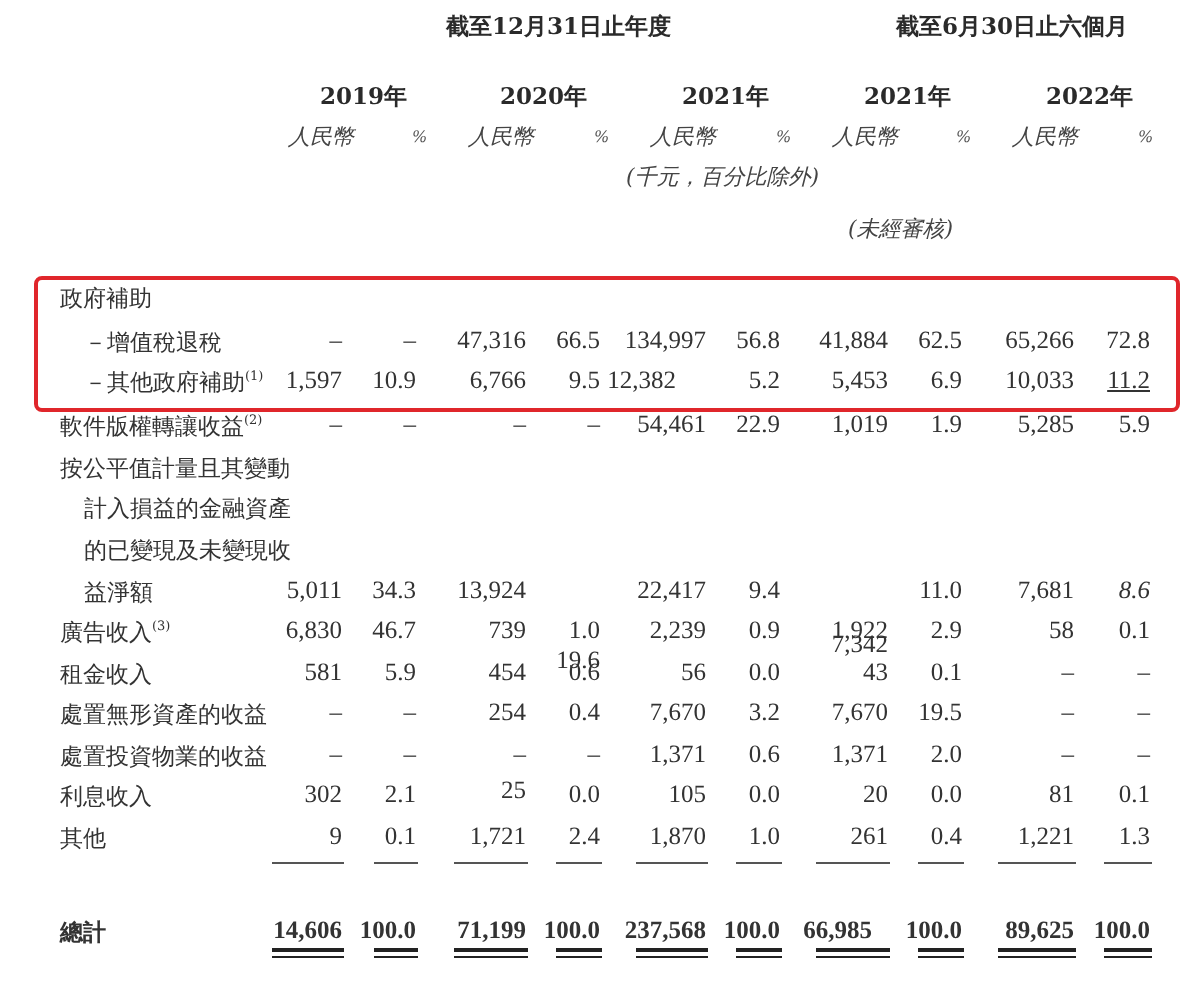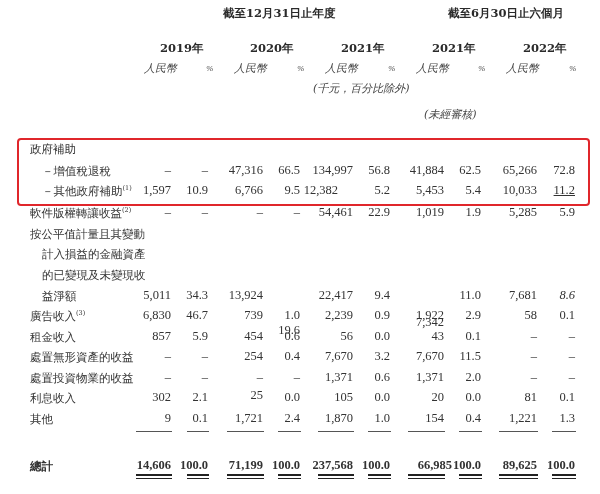--- a/index.html
+++ b/index.html
@@ -76,21 +76,21 @@
       <div class="abs num" style="top: 163px; right: 63px;">65,266</div>
       <div class="abs num" style="top: 163px; right: 25px;">72.8</div>
       <div class="abs label indent" style="top: 184px;"><span>－其他政府補助</span><span class="sup">(1)</span></div>
       <div class="abs num" style="top: 183px; right: 429px;">1,597</div>
       <div class="abs num" style="top: 183px; right: 392px;">10.9</div>
       <div class="abs num" style="top: 183px; right: 337px;">6,766</div>
       <div class="abs num" style="top: 183px; right: 300px;">9.5</div>
       <div class="abs num" style="top: 183px; right: 262px;">12,382</div>
       <div class="abs num" style="top: 183px; right: 210px;">5.2</div>
       <div class="abs num" style="top: 183px; right: 156px;">5,453</div>
-      <div class="abs num" style="top: 183px; right: 119px;">5.4</div>
+      <div class="abs num" style="top: 183px; right: 119px;">6.9</div>
       <div class="abs num" style="top: 183px; right: 63px;">10,033</div>
       <div class="abs num" style="top: 183px; right: 25px; text-decoration: underline;">11.2</div>
       <div class="abs label" style="top: 206px;"><span>軟件版權轉讓收益</span><span class="sup">(2)</span></div>
       <div class="abs num" style="top: 205px; right: 429px;">–</div>
       <div class="abs num" style="top: 205px; right: 392px;">–</div>
       <div class="abs num" style="top: 205px; right: 337px;">–</div>
       <div class="abs num" style="top: 205px; right: 300px;">–</div>
       <div class="abs num" style="top: 205px; right: 247px;">54,461</div>
       <div class="abs num" style="top: 205px; right: 210px;">22.9</div>
       <div class="abs num" style="top: 205px; right: 156px;">1,019</div>
@@ -146,39 +146,39 @@
       <div class="abs num" style="top: 308px; right: 392px;">46.7</div>
       <div class="abs num" style="top: 308px; right: 337px; text-align: right;">739</div>
       <div class="abs num" style="top: 308px; right: 300px;">1.0</div>
       <div class="abs num" style="top: 308px; right: 247px;">2,239</div>
       <div class="abs num" style="top: 308px; right: 210px;">0.9</div>
       <div class="abs num" style="top: 308px; right: 156px;">1,922</div>
       <div class="abs num" style="top: 308px; right: 119px;">2.9</div>
       <div class="abs num" style="top: 308px; right: 63px;">58</div>
       <div class="abs num" style="top: 308px; right: 25px;">0.1</div>
       <div class="abs label" style="top: 330px;"><span>租金收入</span></div>
-      <div class="abs num" style="top: 329px; right: 429px;">857</div>
+      <div class="abs num" style="top: 329px; right: 429px;">581</div>
       <div class="abs num" style="top: 329px; right: 392px;">5.9</div>
       <div class="abs num" style="top: 329px; right: 337px;">454</div>
       <div class="abs num" style="top: 329px; right: 300px;">0.6</div>
       <div class="abs num" style="top: 329px; right: 247px;">56</div>
       <div class="abs num" style="top: 329px; right: 210px;">0.0</div>
       <div class="abs num" style="top: 329px; right: 156px;">43</div>
       <div class="abs num" style="top: 329px; right: 119px;">0.1</div>
       <div class="abs num" style="top: 329px; right: 63px;">–</div>
       <div class="abs num" style="top: 329px; right: 25px;">–</div>
       <div class="abs label" style="top: 350px;"><span>處置無形資產的收益</span></div>
       <div class="abs num" style="top: 349px; right: 429px;">–</div>
       <div class="abs num" style="top: 349px; right: 392px;">–</div>
       <div class="abs num" style="top: 349px; right: 337px;">254</div>
       <div class="abs num" style="top: 349px; right: 300px;">0.4</div>
       <div class="abs num" style="top: 349px; right: 247px;">7,670</div>
       <div class="abs num" style="top: 349px; right: 210px;">3.2</div>
       <div class="abs num" style="top: 349px; right: 156px;">7,670</div>
-      <div class="abs num" style="top: 349px; right: 119px;">11.5</div>
+      <div class="abs num" style="top: 349px; right: 119px;">19.5</div>
       <div class="abs num" style="top: 349px; right: 63px;">–</div>
       <div class="abs num" style="top: 349px; right: 25px;">–</div>
       <div class="abs label" style="top: 371px;"><span>處置投資物業的收益</span></div>
       <div class="abs num" style="top: 370px; right: 429px;">–</div>
       <div class="abs num" style="top: 370px; right: 392px;">–</div>
       <div class="abs num" style="top: 370px; right: 337px;">–</div>
       <div class="abs num" style="top: 370px; right: 300px;">–</div>
       <div class="abs num" style="top: 370px; right: 247px;">1,371</div>
       <div class="abs num" style="top: 370px; right: 210px;">0.6</div>
       <div class="abs num" style="top: 370px; right: 156px;">1,371</div>
@@ -196,21 +196,21 @@
       <div class="abs num" style="top: 390px; right: 119px;">0.0</div>
       <div class="abs num" style="top: 390px; right: 63px;">81</div>
       <div class="abs num" style="top: 390px; right: 25px;">0.1</div>
       <div class="abs label" style="top: 412px;"><span>其他</span></div>
       <div class="abs num" style="top: 411px; right: 429px;">9</div>
       <div class="abs num" style="top: 411px; right: 392px;">0.1</div>
       <div class="abs num" style="top: 411px; right: 337px;">1,721</div>
       <div class="abs num" style="top: 411px; right: 300px;">2.4</div>
       <div class="abs num" style="top: 411px; right: 247px;">1,870</div>
       <div class="abs num" style="top: 411px; right: 210px;">1.0</div>
-      <div class="abs num" style="top: 411px; right: 156px;">154</div>
+      <div class="abs num" style="top: 411px; right: 156px;">261</div>
       <div class="abs num" style="top: 411px; right: 119px;">0.4</div>
       <div class="abs num" style="top: 411px; right: 63px;">1,221</div>
       <div class="abs num" style="top: 411px; right: 25px;">1.3</div>
     </div>
 
   <div class="uline" style="left:136px; top:431px; width:36px;"></div>
   <div class="uline" style="left:187px; top:431px; width:22px;"></div>
   <div class="uline" style="left:227px; top:431px; width:37px;"></div>
   <div class="uline" style="left:278px; top:431px; width:23px;"></div>
   <div class="uline" style="left:318px; top:431px; width:36px;"></div>
@@ -233,21 +233,21 @@
       <div class="dline2" style="left: 227px; width: 37px; top: 478px;"></div>
       <div class="abs num total" style="top: 458px; right: 300px;">100.0</div>
       <div class="dline" style="left: 278px; width: 23px; top: 474px;"></div>
       <div class="dline2" style="left: 278px; width: 23px; top: 478px;"></div>
       <div class="abs num total" style="top: 458px; right: 247px;">237,568</div>
       <div class="dline" style="left: 318px; width: 36px; top: 474px;"></div>
       <div class="dline2" style="left: 318px; width: 36px; top: 478px;"></div>
       <div class="abs num total" style="top: 458px; right: 210px;">100.0</div>
       <div class="dline" style="left: 368px; width: 23px; top: 474px;"></div>
       <div class="dline2" style="left: 368px; width: 23px; top: 478px;"></div>
-      <div class="abs num total" style="top: 458px; right: 148px;">66,985</div>
+      <div class="abs num total" style="top: 458px; right: 164px;">66,985</div>
       <div class="dline" style="left: 408px; width: 37px; top: 474px;"></div>
       <div class="dline2" style="left: 408px; width: 37px; top: 478px;"></div>
       <div class="abs num total" style="top: 458px; right: 119px;">100.0</div>
       <div class="dline" style="left: 459px; width: 23px; top: 474px;"></div>
       <div class="dline2" style="left: 459px; width: 23px; top: 478px;"></div>
       <div class="abs num total" style="top: 458px; right: 63px;">89,625</div>
       <div class="dline" style="left: 499px; width: 39px; top: 474px;"></div>
       <div class="dline2" style="left: 499px; width: 39px; top: 478px;"></div>
       <div class="abs num total" style="top: 458px; right: 25px;">100.0</div>
       <div class="dline" style="left: 552px; width: 24px; top: 474px;"></div>

